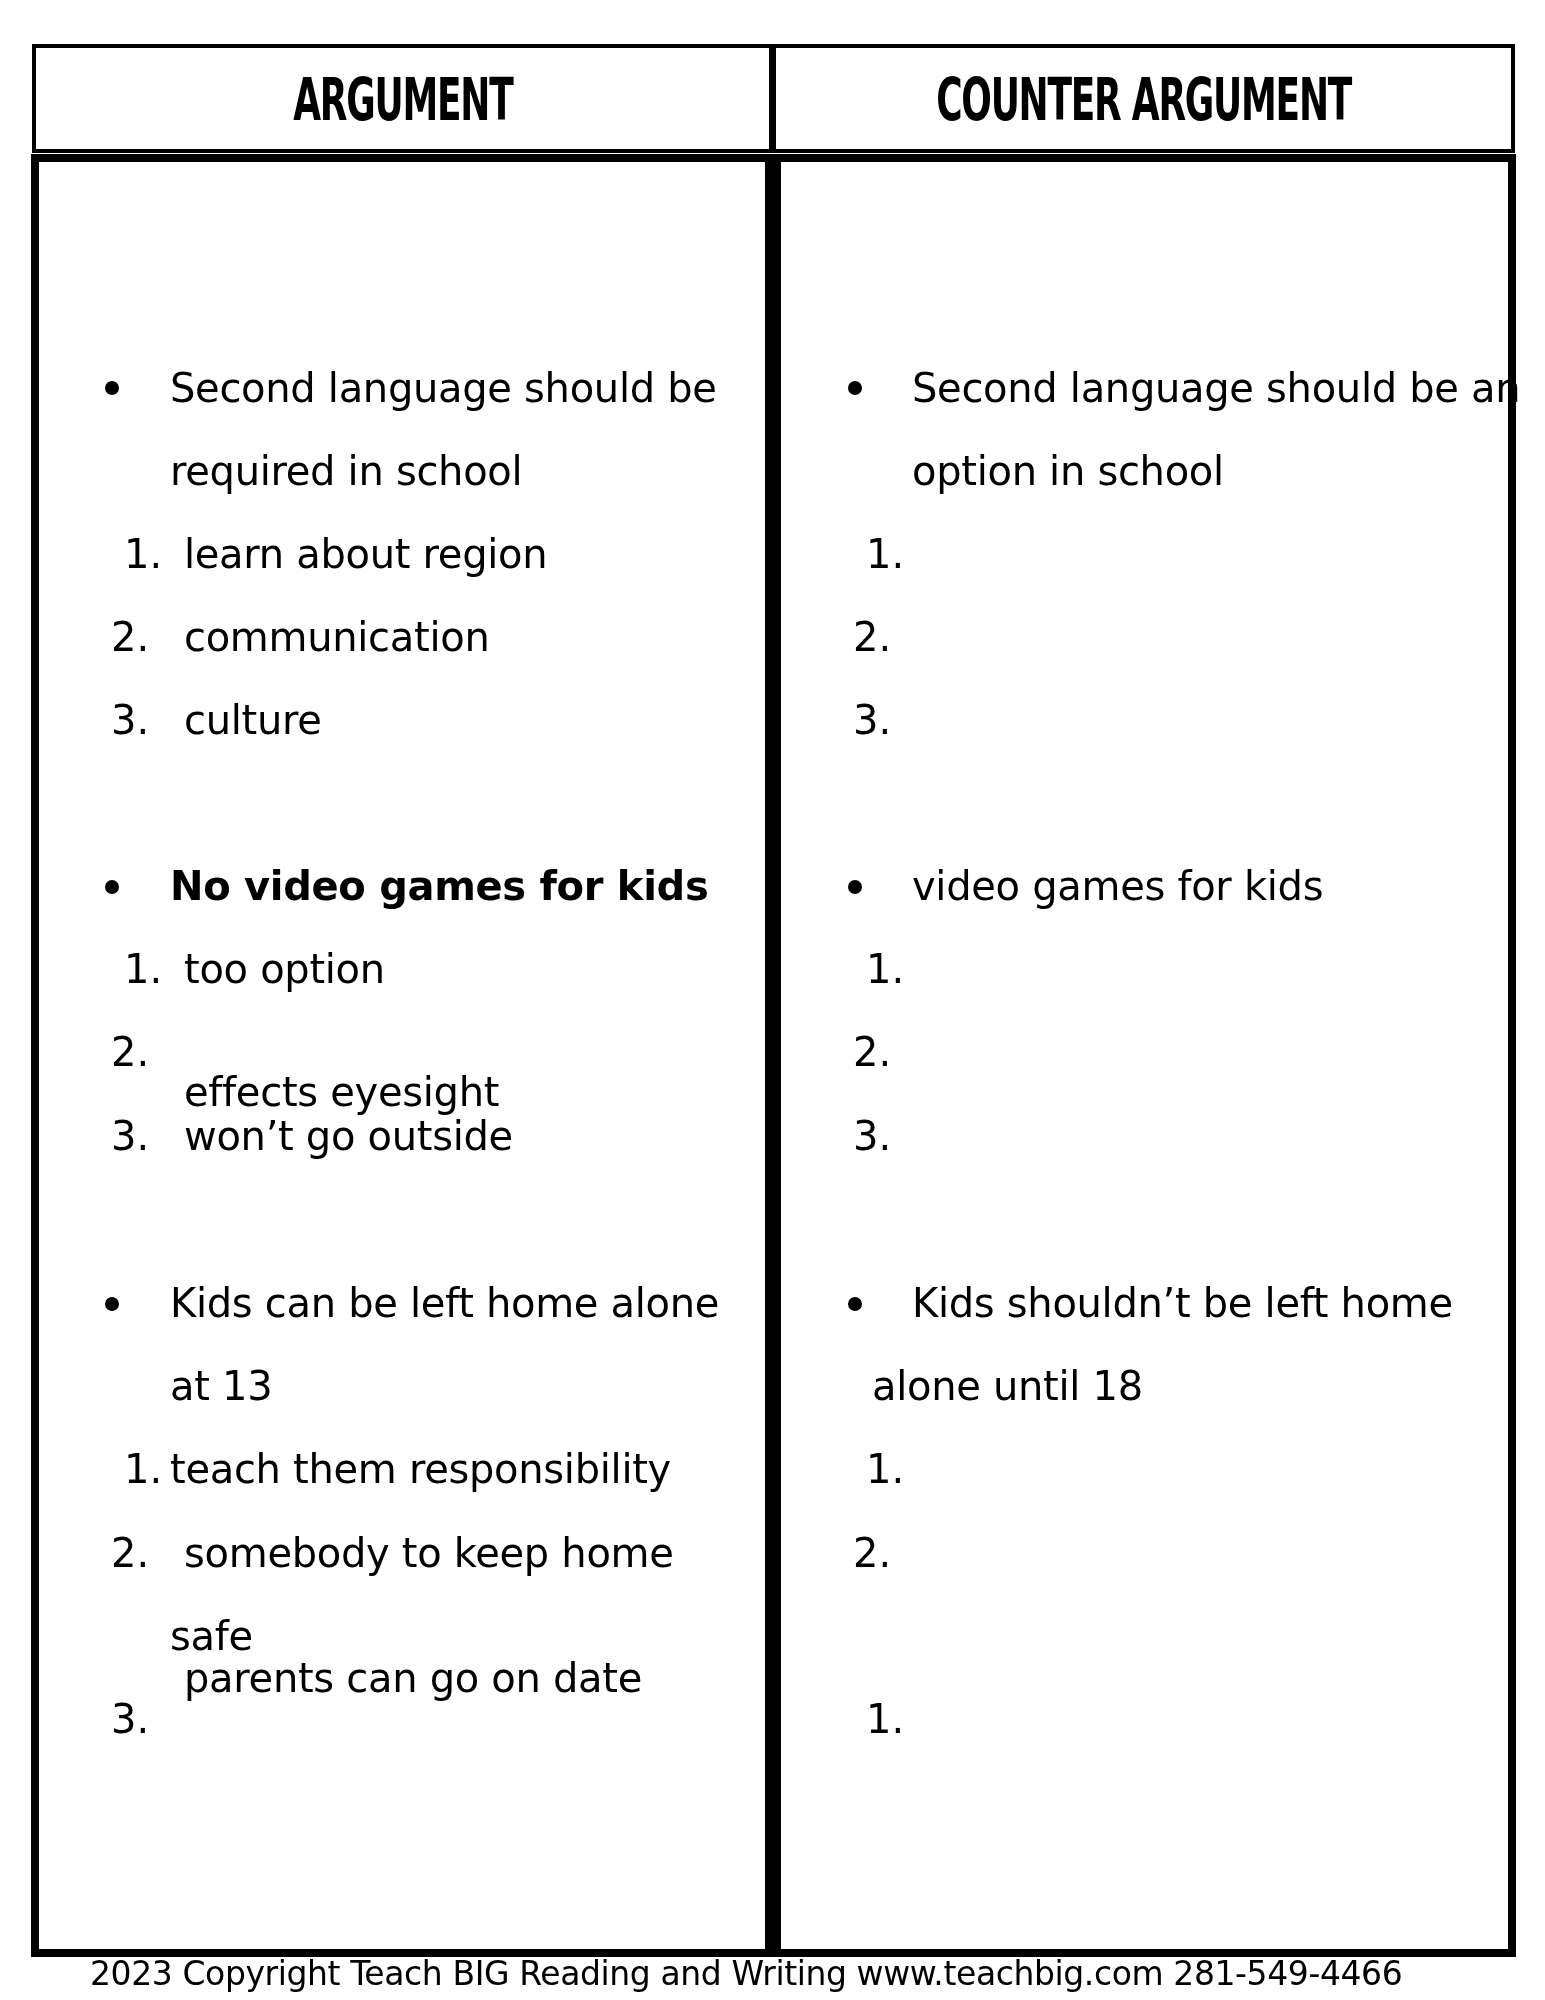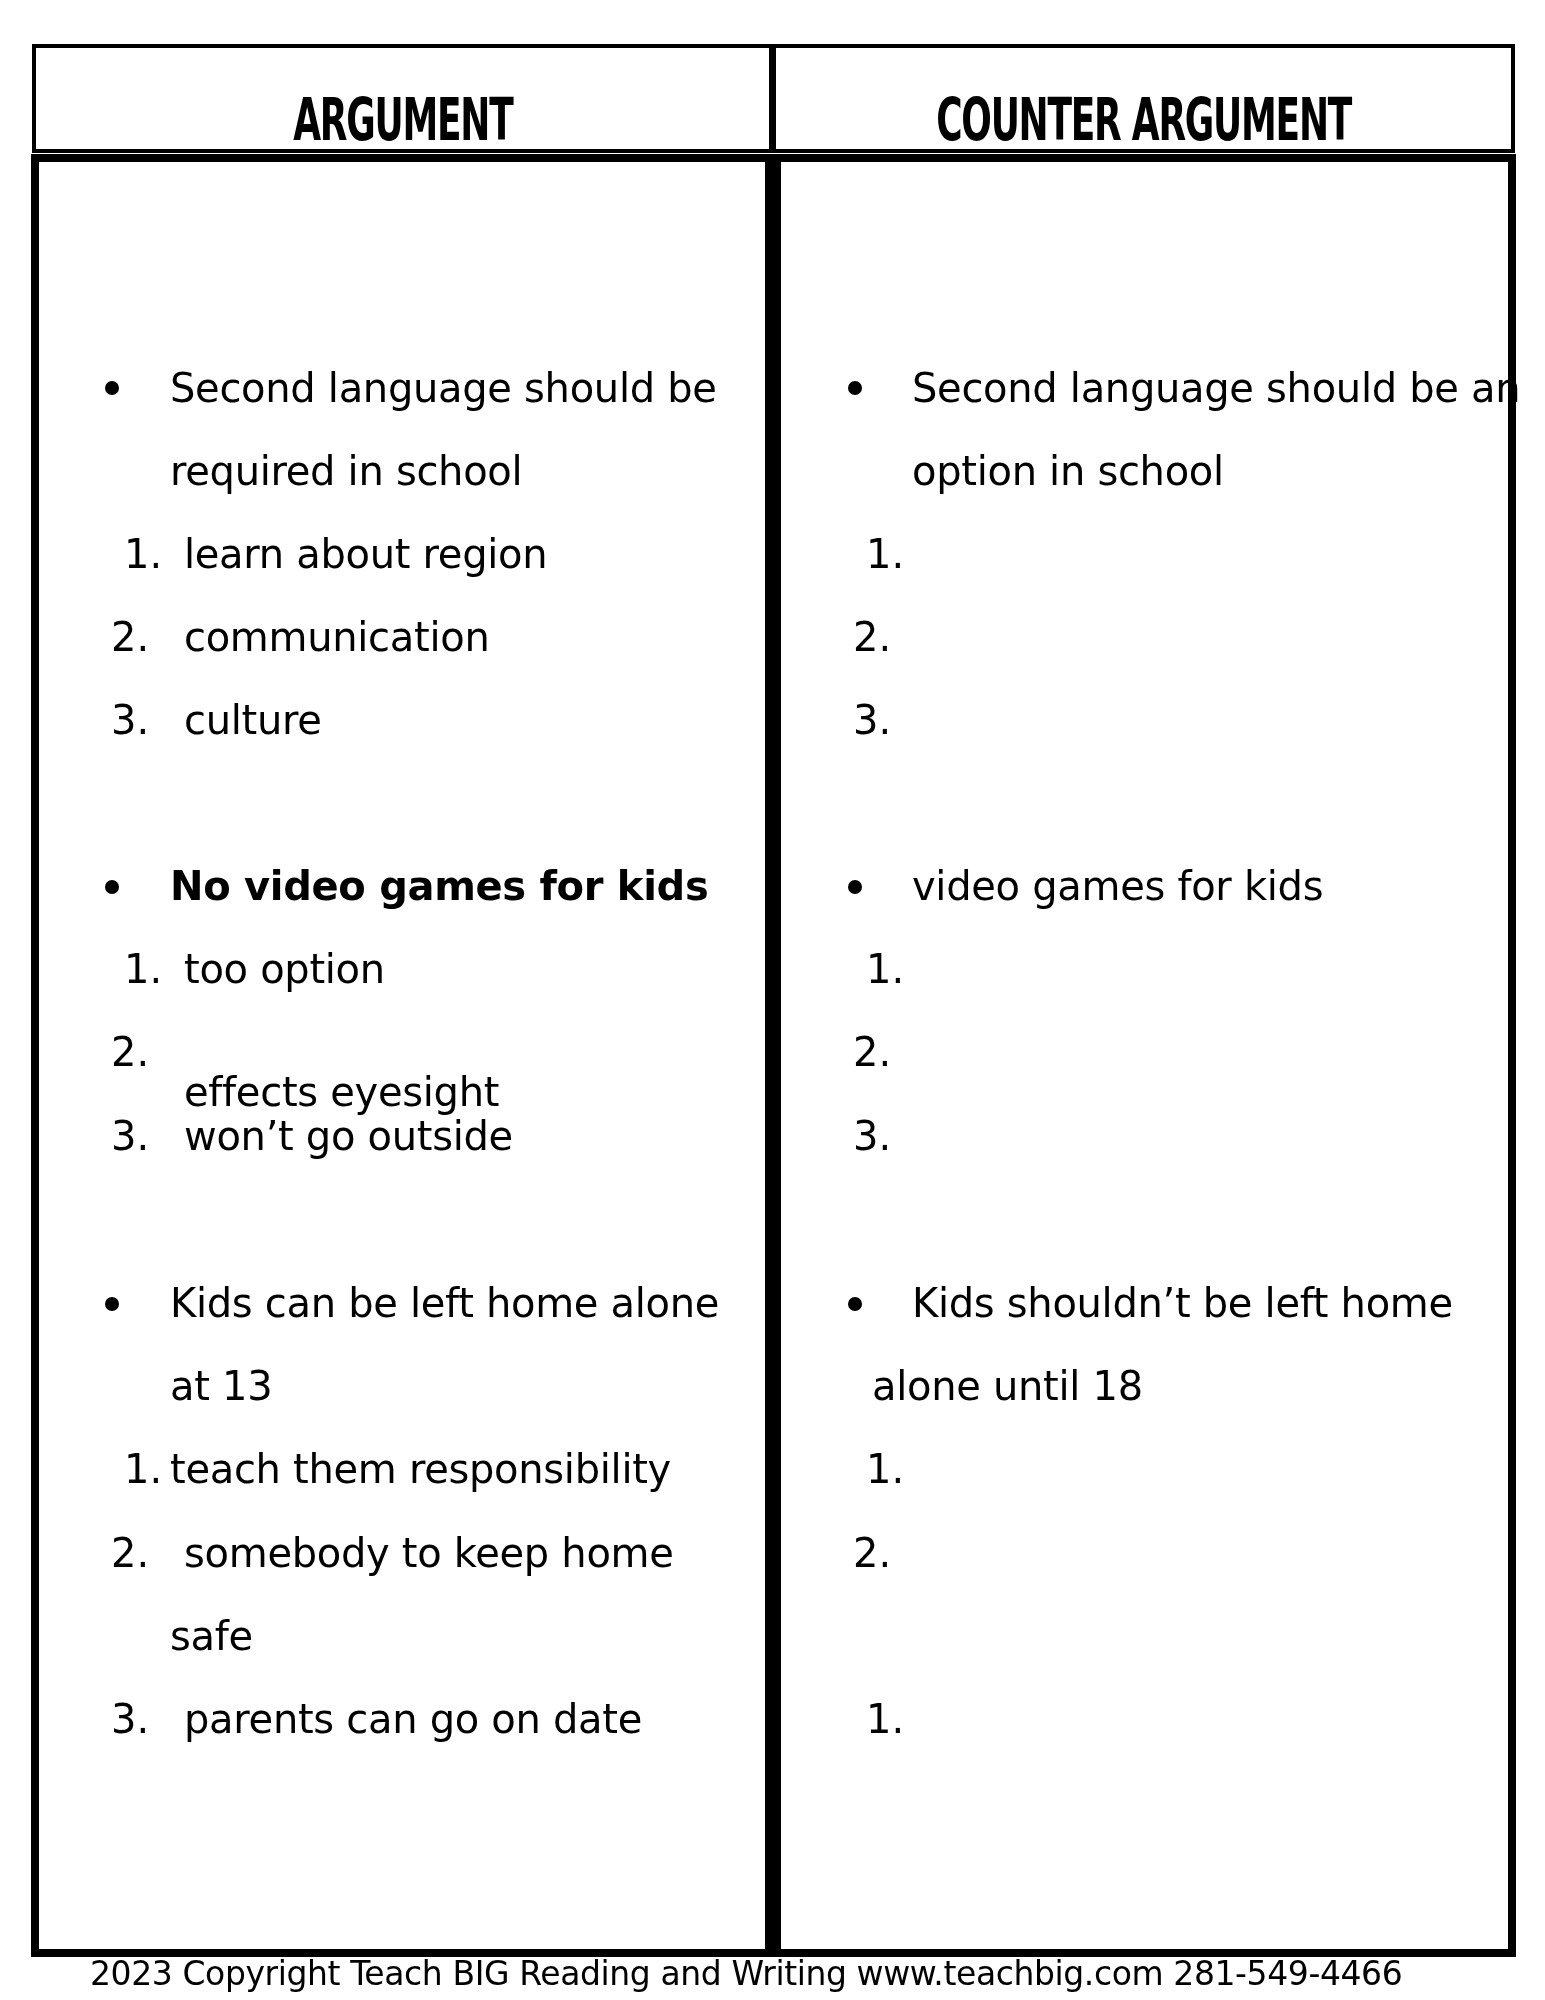--- a/index.html
+++ b/index.html
@@ -1,17 +1,17 @@
 <!DOCTYPE html>
 <html><head>
 <meta charset="utf-8">
 <style>
   html, body { margin:0; padding:0; background:#ffffff; }
   body { width:1545px; height:2000px; position:relative; overflow:hidden; font-family:"DejaVu Sans", sans-serif; color:#000; }
-  .hdr { position:absolute; top:44px; height:109px; box-sizing:border-box; border:4px solid #000; display:flex; align-items:flex-end; justify-content:center; }
+  .hdr { position:absolute; top:44px; height:109px; box-sizing:border-box; border:4px solid #000; display:flex; align-items:center; justify-content:center; }
   .hdr.left { left:32px; width:741px; }
   .hdr.right { left:772px; width:743px; }
   .hdr span { font-family:"DejaVu Sans", sans-serif; font-weight:bold; font-size:58px; letter-spacing:-2px; transform:scaleX(0.62); transform-origin:center; white-space:nowrap; display:inline-block; line-height:1; margin-top:2px; }
   .col { position:absolute; top:154px; height:1803px; box-sizing:border-box; border:8px solid #000; }
   .col.left { left:31px; width:742px; }
   .col.right { left:773px; width:743px; }
   .line { position:absolute; font-size:40px; line-height:40px; white-space:nowrap; letter-spacing:-0.3px;margin-left:20px; }
   .bullet { position:absolute; width:14px; height:14px; border-radius:50%; background:#000; }
   .num { position:absolute; font-size:40px; line-height:40px; white-space:nowrap; }
   .footer { position:absolute; left:90px; top:1956px; font-size:33px; line-height:36px; white-space:nowrap; letter-spacing:-0.4px; }
@@ -50,21 +50,21 @@
 
 <div class="bullet" style="left:105px;top:1297px;"></div>
 <div class="line" style="left:150px;top:1283px;">Kids can be left home alone</div>
 <div class="line" style="left:150px;top:1366px;">at 13</div>
 <div class="num" style="left:124px;top:1449px;">1.</div>
 <div class="line" style="left:150px;top:1449px;">teach them responsibility</div>
 <div class="num" style="left:111px;top:1533px;">2.</div>
 <div class="line" style="left:164px;top:1533px;">somebody to keep home</div>
 <div class="line" style="left:150px;top:1616px;">safe</div>
 <div class="num" style="left:111px;top:1699px;">3.</div>
-<div class="line" style="left:164px;top:1699px;">parents can go on date</div>
+<div class="line" style="left:164px;top:1658px;">parents can go on date</div>
 
 <div class="bullet" style="left:848px;top:381px;"></div>
 <div class="line" style="left:892px;top:368px;text-align:center;">Second language should be an</div>
 <div class="line" style="left:892px;top:451px;">option in school</div>
 <div class="num" style="left:866px;top:534px;">1.</div>
 <div class="num" style="left:853px;top:617px;">2.</div>
 <div class="num" style="left:853px;top:700px;">3.</div>
 
 <div class="bullet" style="left:848px;top:880px;"></div>
 <div class="line" style="left:892px;top:866px;">video games for kids</div>

